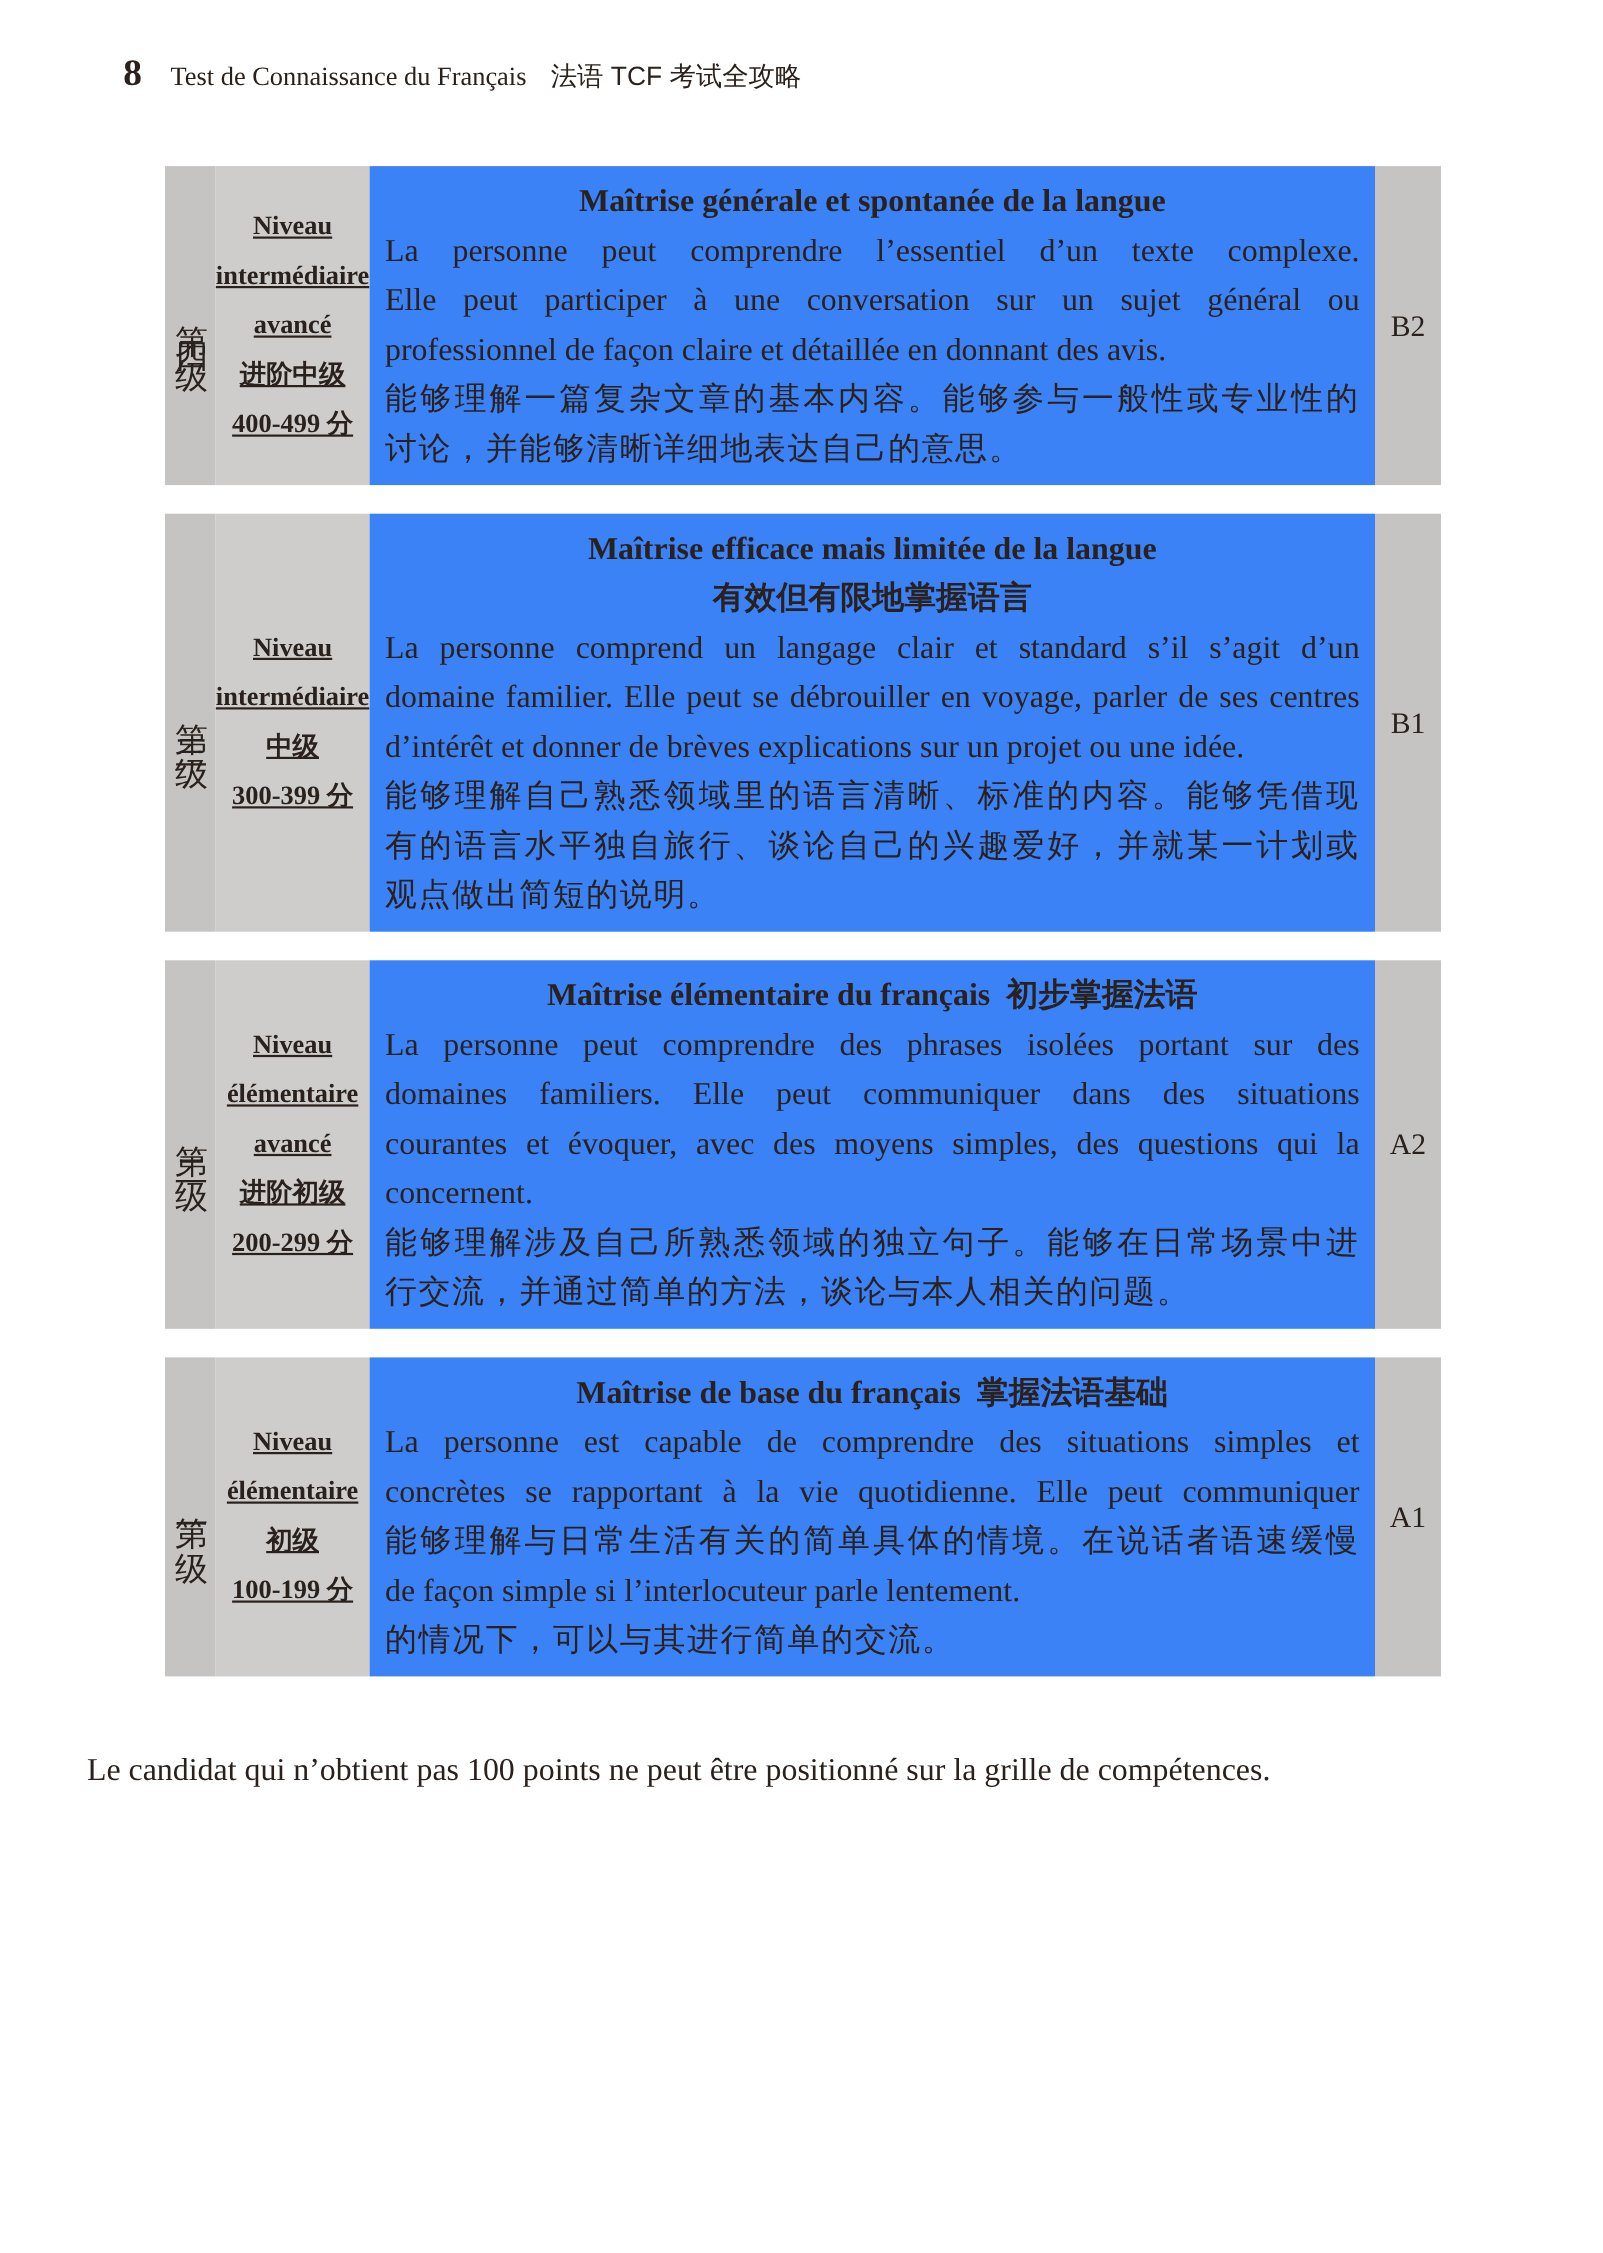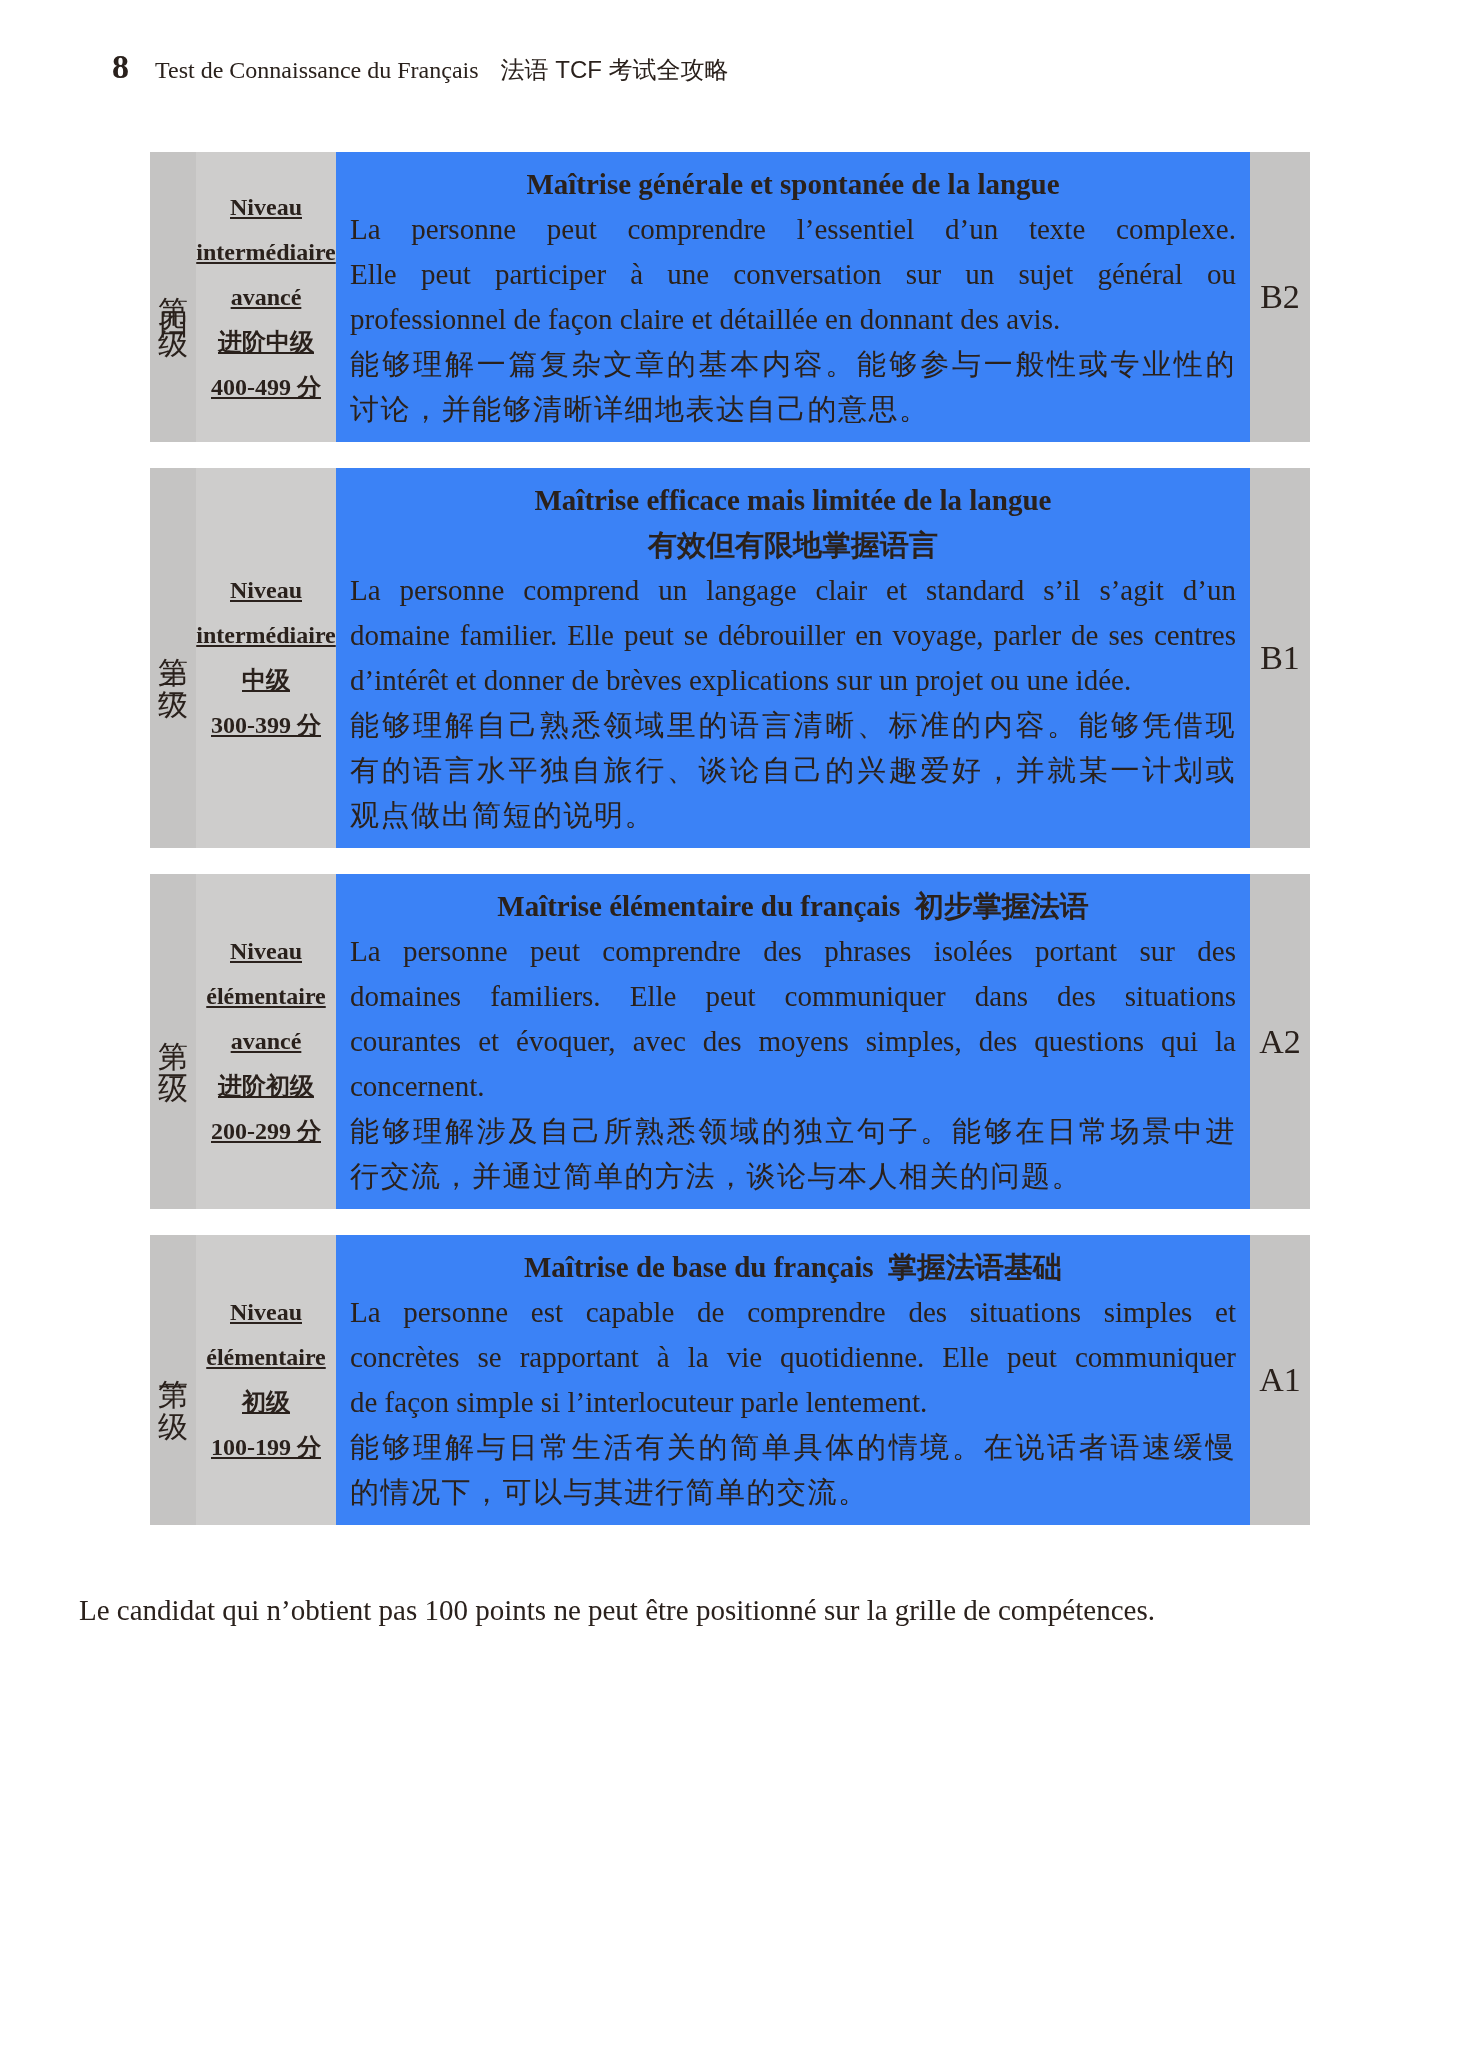--- a/index.html
+++ b/index.html
@@ -30,21 +30,21 @@
   .niveau{width:140px;background:#cecdcc;display:flex;flex-direction:column;justify-content:center;text-align:center;text-decoration:underline;}
   .nline{height:45px;line-height:45px;font-weight:bold;font-size:24px;white-space:nowrap;}
   .main{flex:1;background:#3b82f6;padding:10px 14px;}
   .title{height:45px;line-height:45px;text-align:center;font-weight:bold;font-size:29px;white-space:pre-wrap;overflow:hidden;}
   .line{height:45px;line-height:45px;font-size:29px;overflow:hidden;text-align:left;white-space:nowrap;}
   .line.just{text-align:justify;white-space:normal;}
   .line.just::after{content:"";display:inline-block;width:100%;height:0;line-height:0;font-size:0;}
   .line.cn{letter-spacing:1.5px;}
   .line.cn.just{text-justify:inter-character;}
   .level{width:60px;background:#c5c4c3;display:flex;align-items:center;justify-content:center;}
-  .level-text{font-size:34px;}
+  .level-text{font-size:27px;}
 
   
   .ftr{margin:62px 0 0 79px;width:1155px;}
   .ftr p{margin:0;font-size:29px;line-height:47px;}
   .ftr p + p{margin-top:19px;}
 </style>
 </head>
 <body>
 
 <div class="page">
@@ -138,22 +138,22 @@
       <div class="col niveau">
         <div class="nline">Niveau</div>
         <div class="nline">élémentaire</div>
         <div class="nline">初级</div>
         <div class="nline">100-199 分</div>
       </div>
       <div class="col main">
         <div class="title">Maîtrise de base du français  掌握法语基础</div>
         <div class="line just">La personne est capable de comprendre des situations simples et</div>
         <div class="line just">concrètes se rapportant à la vie quotidienne. Elle peut communiquer</div>
+        <div class="line cn just">能够理解与日常生活有关的简单具体的情境。在说话者语速缓慢</div>
         <div class="line">de façon simple si l’interlocuteur parle lentement.</div>
-        <div class="line cn just">能够理解与日常生活有关的简单具体的情境。在说话者语速缓慢</div>
         <div class="line cn">的情况下，可以与其进行简单的交流。</div>
       </div>
       <div class="col level">
         <span class="level-text">A1</span>
       </div>
     </section>
 
   </div>
 
   <div class="ftr">

